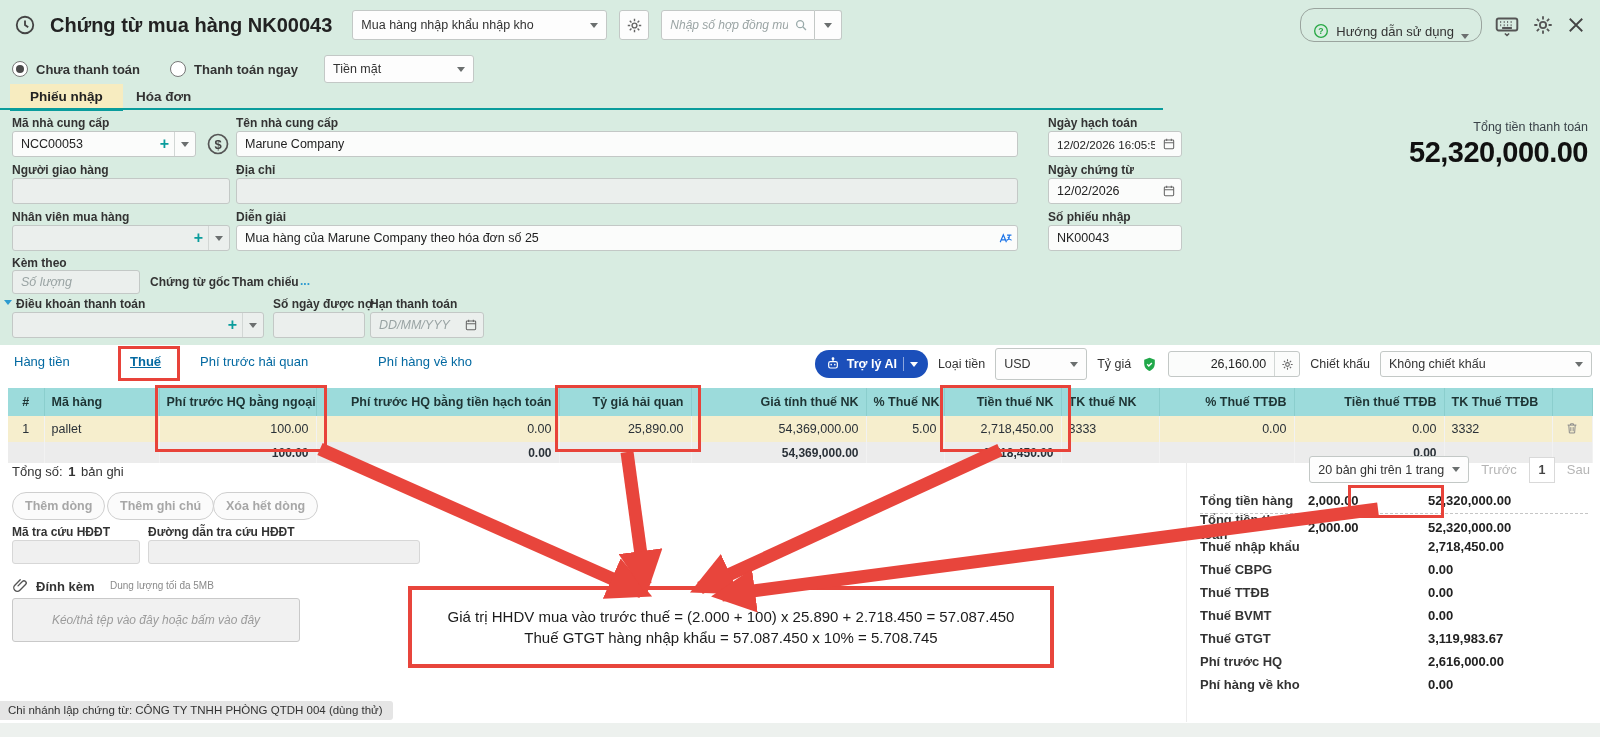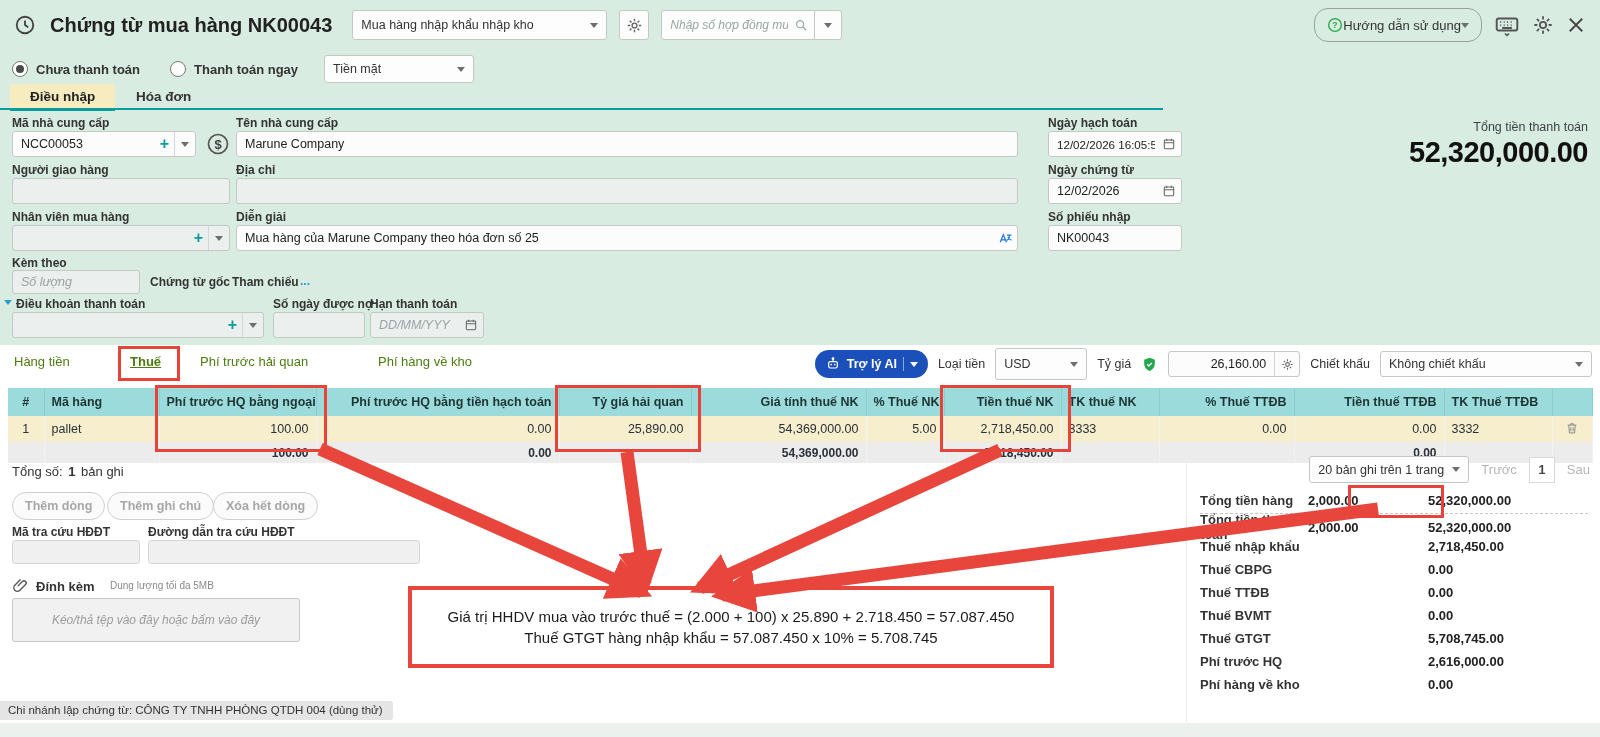--- a/index.html
+++ b/index.html
@@ -16,21 +16,21 @@
   .title{font-size:20px;font-weight:700;color:#222;margin:0 8px 0 2px;white-space:nowrap;}
   .ic{flex:none;}
   .sel{display:flex;align-items:center;justify-content:space-between;background:#fdfdfd;border:1px solid #c3c8c6;border-radius:3px;font-size:12.5px;color:#333;padding:0 8px;box-sizing:border-box;cursor:pointer;gap:6px;}
   .caret{width:0;height:0;border-left:4px solid transparent;border-right:4px solid transparent;border-top:5px solid #6b6f6f;flex:none;}
   .icobtn{width:30px;height:30px;background:#fdfdfd;border:1px solid #c3c8c6;border-radius:3px;display:flex;align-items:center;justify-content:center;color:#666;cursor:pointer;padding:0;}
   .searchgrp{display:flex;height:30px;}
   .searchbox{display:flex;align-items:center;background:#fdfdfd;border:1px solid #c3c8c6;border-radius:3px 0 0 3px;padding:0 6px;gap:4px;}
   .searchbox input{border:none;outline:none;background:transparent;width:118px;font-size:12px;}
   .searchdd{width:26px;border:1px solid #c3c8c6;border-left:none;border-radius:0 3px 3px 0;background:#fdfdfd;display:flex;align-items:center;justify-content:center;}
   .spacer{flex:1;}
-  .helpbtn{display:flex;align-items:center;height:28px;border:1px solid #9aa49e;border-radius:14px;padding:2px 12px;font-size:13px;color:#333;cursor:pointer;background:transparent;}
+  .helpbtn{display:flex;align-items:flex-end;gap:7px;height:28px;border:1px solid #9aa49e;border-radius:14px;padding:2px 12px;font-size:13px;color:#333;cursor:pointer;background:transparent;}
 
   
   .radio{width:14px;height:14px;border:1px solid #777;border-radius:50%;background:#fff;display:inline-flex;align-items:center;justify-content:center;flex:none;}
   .radio.on::after{content:"";width:8px;height:8px;border-radius:50%;background:#4a4a4a;}
   .payrow{position:absolute;left:12px;top:55px;height:28px;display:flex;align-items:center;gap:8px;font-size:13px;font-weight:600;color:#333;}
   .tab{position:absolute;top:84px;height:24px;display:flex;align-items:center;padding:0 20px;font-size:13.5px;font-weight:700;color:#333;cursor:pointer;}
   .tab.active{background:#f7ecc0;border-bottom:3px solid #0a9c9c;color:#222;}
   .tabline{position:absolute;left:0;top:108px;width:1163px;height:2px;background:#0a9c9c;}
 
   
@@ -40,21 +40,21 @@
   .combo.empty{background:#ebefed;}
   .combo input{border:none;outline:none;background:transparent;flex:1;min-width:0;padding:0 8px;font-size:12.5px;color:#222;}
   .plus{color:#0a9c9c;font-size:16px;font-weight:700;padding:0 5px;cursor:pointer;}
   .ddseg{width:20px;align-self:stretch;border-left:1px solid #d2d7d5;display:flex;align-items:center;justify-content:center;cursor:pointer;flex:none;}
   .calseg{width:24px;display:flex;align-items:center;justify-content:center;color:#666;flex:none;cursor:pointer;}
   .grand-label{position:absolute;right:12px;top:120px;font-size:12.5px;color:#3a4248;}
   .grand-value{position:absolute;right:12px;top:136px;font-size:29px;font-weight:700;color:#111;letter-spacing:-0.5px;}
 
   
   .panel{position:absolute;left:0;top:345px;width:1600px;height:378px;background:#fff;}
-  .subtab{position:absolute;font-size:13px;color:#4d7c0f;cursor:pointer;white-space:nowrap;}
+  .subtab{position:absolute;font-size:13px;color:#0369a1;cursor:pointer;white-space:nowrap;}
   .subtab.sel2{font-weight:700;text-decoration:underline;}
   .toolbar{position:absolute;right:8px;top:349px;height:30px;display:flex;align-items:center;gap:10px;font-size:12.5px;color:#333;}
   .aipill{display:flex;align-items:center;gap:6px;background:#1b4fba;color:#fff;border-radius:15px;height:28px;padding:0 10px;font-weight:700;font-size:12.5px;cursor:pointer;}
   .aipill .vd{width:1px;height:14px;background:rgba(255,255,255,.5);}
   .aipill .caret{border-top-color:#fff;}
 
   
   .tblwrap{position:absolute;left:8px;top:388px;width:1584px;}
   table{border-collapse:collapse;table-layout:fixed;width:1584px;font-size:12.5px;}
   th{background:#9cdbdb;height:28px;font-weight:700;color:#1e3434;padding:0 7px;border-right:1px solid #8bcecd;overflow:hidden;white-space:nowrap;}
@@ -216,21 +216,21 @@
     <span class="radio"></span>
     <span>Thanh toán ngay</span>
     <span style="width:10px"></span>
     <div class="sel" style="width:150px;height:28px">
       <span class="txt" style="font-weight:400">Tiền mặt</span>
       <span class="caret"></span>
     </div>
   </div>
 
   <div class="tab active" style="left:10px">
-      <span>Điều nhập</span>
+      <span>Phiếu nhập</span>
     </div>
   <div class="tab" style="left:116px">
       <span>Hóa đơn</span>
     </div>
   <div class="tabline"></div>
 
   <div class="lbl" style="left:12px;top:116px">Mã nhà cung cấp</div>
   <div class="combo" style="left:12px;top:131px;width:184px">
     <input value="NCC00053" style="">
     <span class="plus">+</span>
@@ -494,21 +494,21 @@
       <span class="v">0.00</span>
     </div>
   <div class="srow" style="top:604px">
       <span>Thuế BVMT</span>
       <span class="v"></span>
       <span class="v">0.00</span>
     </div>
   <div class="srow" style="top:627px">
       <span>Thuế GTGT</span>
       <span class="v"></span>
-      <span class="v">5,708,745.00</span>
+      <span class="v">3,119,983.67</span>
     </div>
   <div class="srow" style="top:650px">
       <span>Phí trước HQ</span>
       <span class="v"></span>
       <span class="v">2,616,000.00</span>
     </div>
   <div class="srow" style="top:673px">
       <span>Phí hàng về kho</span>
       <span class="v"></span>
       <span class="v">0.00</span>

